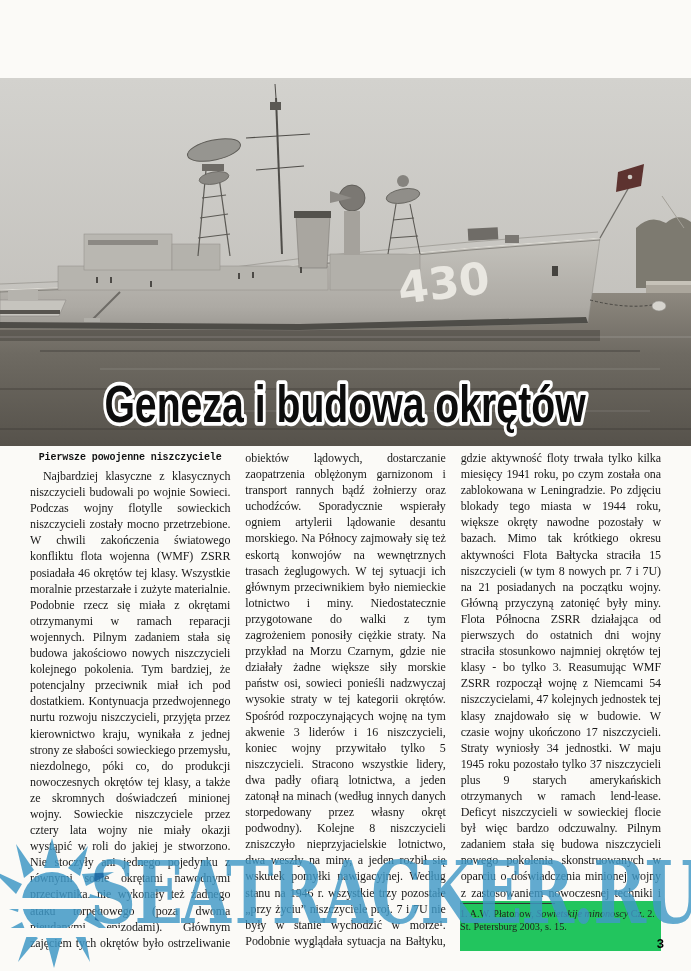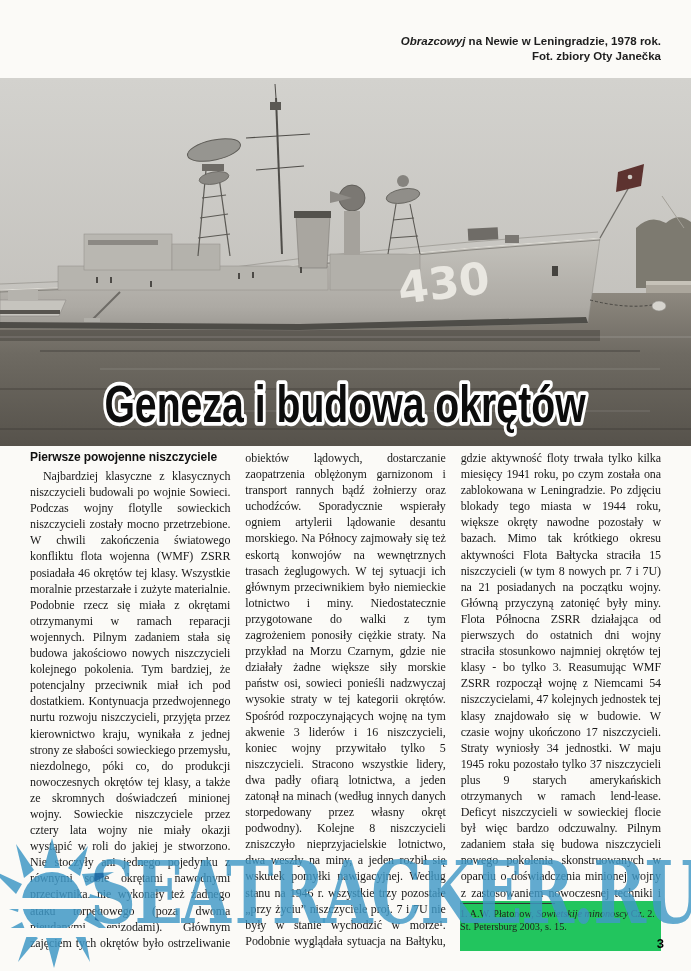--- a/index.html
+++ b/index.html
@@ -20,22 +20,22 @@
   .photo-wrap{position:absolute;top:78px;left:0;width:691px;height:368px;}
   .photo-wrap svg{display:block;}
   
   .article{
     position:absolute;top:450px;left:30px;width:631px;height:505px;
     column-count:3;column-gap:15px;column-fill:auto;overflow:hidden;
     font-size:12px;line-height:16.1px;text-align:justify;
     letter-spacing:-0.1px;hyphens:auto;-webkit-hyphens:auto;
   }
   .article h2{
-    margin:0 0 3px 0;
-    font-family:Liberation Sans, sans-serif;font-size:12px;line-height:15px;
+    margin:0 0 3px 0;text-align:center;
+    font-family:Liberation Mono, monospace;font-size:10px;line-height:15px;
     color:#111;
   }
   .article p{margin:0;text-indent:13px;}
   
   .footnote{
     position:absolute;left:460px;top:901px;width:201px;min-height:50px;
     background:#22c55e;font-size:10.2px;line-height:1.3;color:#222;z-index:3;
   }
   .footnote .rule{width:95px;height:1px;background:#333;margin:2px 0 3px 0;}
   .footnote .ital{font-style:italic;}
@@ -53,24 +53,20 @@
     letter-spacing:-2px;line-height:1;
     transform:scaleX(0.74);transform-origin:left top;
     color:rgba(64,152,198,0.82);mix-blend-mode:multiply;
   }
 </style>
 </head>
 <body>
 
 <div class="page">
 
-  <div class="photo-caption">
-    <div><span class="ital">Obrazcowyj</span><span> na Newie w Leningradzie, 1978 rok.</span></div>
-    <div>Fot. zbiory Oty Janečka</div>
-  </div>
 
   <div class="photo-wrap">
     <svg width="691" height="368" viewBox="0 0 691 368" xmlns="http://www.w3.org/2000/svg">
       <defs>
         <linearGradient id="skyGrad" x1="0" y1="0" x2="0" y2="1">
           <stop offset="0" stop-color="#d3d2ce"></stop>
             <stop offset="0.7" stop-color="#c2c0bb"></stop>
             <stop offset="1" stop-color="#b8b6b1"></stop>
         </linearGradient>
         <linearGradient id="waterGrad" x1="0" y1="0" x2="0" y2="1">

